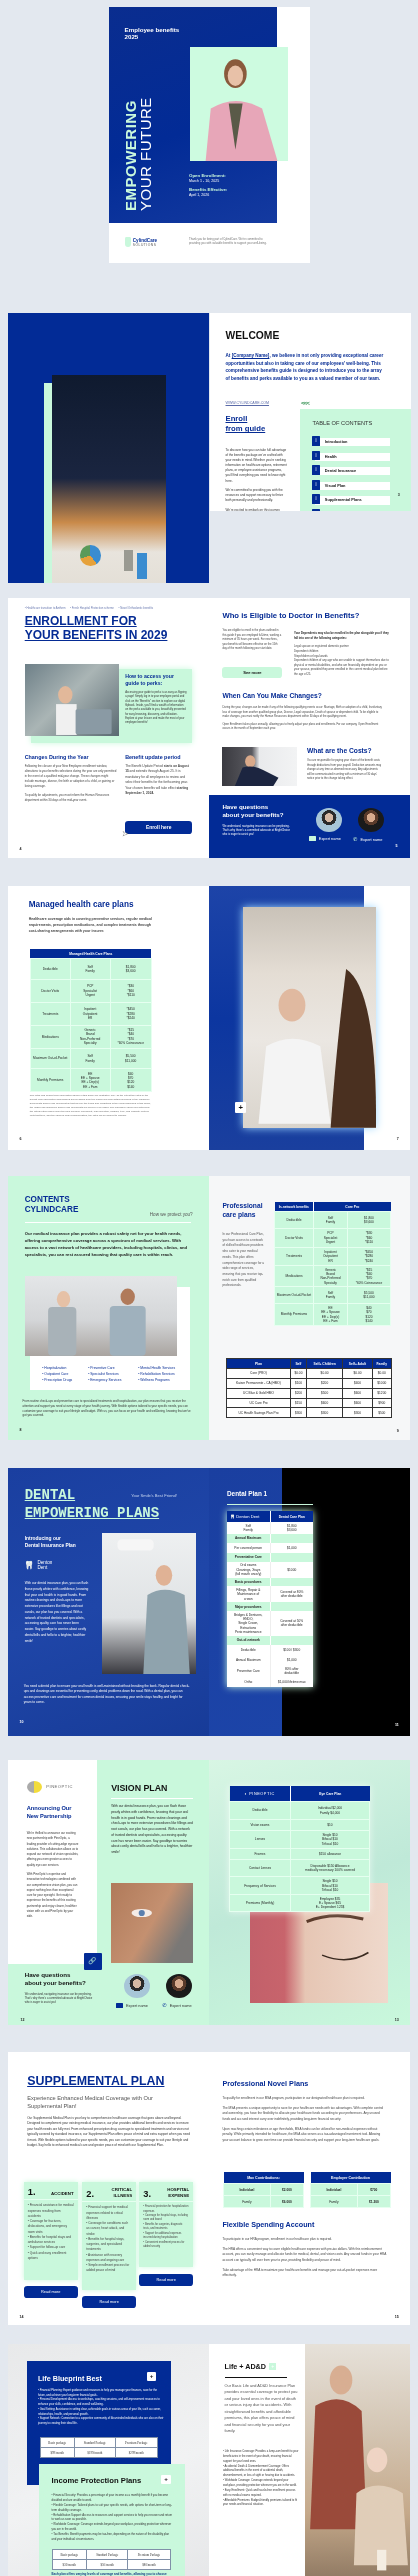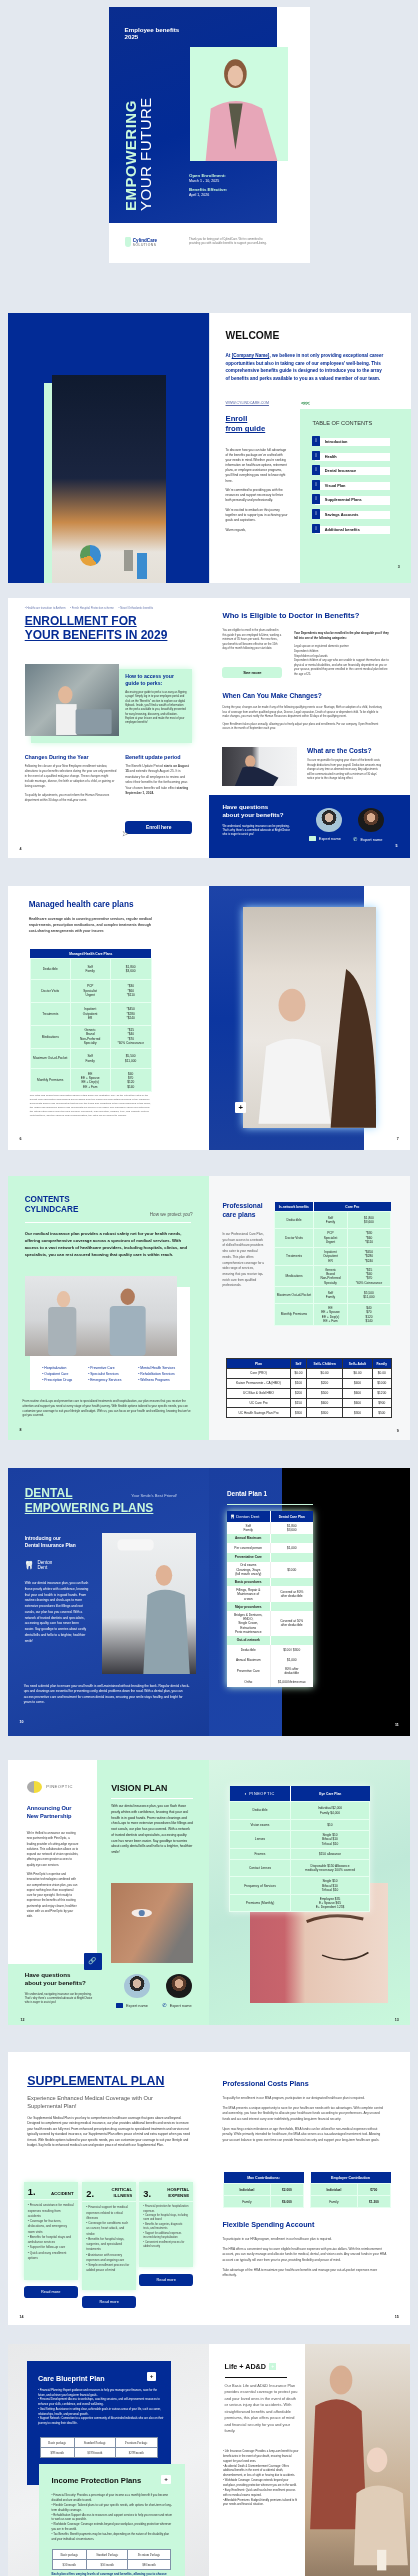--- a/index.html
+++ b/index.html
@@ -56,21 +56,21 @@
 </div>
 
 <div class="page" style="left:8.2px;top:313px;width:201px;height:270px;background:#022b96;">
   <div class="abs" style="left:36px;top:70px;width:115px;height:295px;background:#c9f8dc;max-height:295px;"></div>
   <div class="img" style="left:44px;top:62px;width:114px;height:295px;max-height:295px;background:linear-gradient(180deg,#0f1a2f 0%,#1a2540 35%,#c98a4a 50%,#e8e4dd 60%,#d8d2c6 100%);">
     <div class="abs" style="left:28px;top:170px;width:20.6px;height:20.6px;border-radius:50%;background:conic-gradient(#3a8cd0 0 40%,#e6a13a 40% 70%,#5a9a5a 70%);"></div>
     <div class="abs" style="left:72px;top:175px;width:9.3px;height:20.6px;background:#9a9a92;"></div>
     <div class="abs" style="left:85px;top:178px;width:10.3px;height:26px;background:#3a8cd0;"></div>
   </div>
 </div>
-<div class="page" style="left:210px;top:313px;width:201px;height:270px;background:#fff;">
+<div class="page" style="left:210px;top:313px;width:201px;height:198px;background:#fff;">
   <div class="abs" style="left:15.5px;top:17px;font-size:10.3px;font-weight:bold;color:#111;">WELCOME</div>
   <div class="abs" style="left:15.5px;top:39px;width:161px;font-size:4.6px;line-height:1.65;color:#052b94;font-weight:bold;">
     <span>At </span><span class="u">[Company Name]</span><span>, we believe in not only providing exceptional career opportunities but also in taking care of our employees' well-being. This comprehensive benefits guide is designed to introduce you to the array of benefits and perks available to you as a valued member of our team.</span>
   </div>
   <a class="abs u" style="left:15.5px;top:88px;font-size:3.6px;color:#5a6aa8;">WWW.CYLINDCARE.COM</a>
   <div class="abs" style="left:91px;top:86px;font-size:6.2px;font-weight:bold;color:#2a8c4a;letter-spacing:-1px;">&lt;&lt;&lt;</div>
   <div class="abs" style="left:15.5px;top:101px;font-size:7.7px;font-weight:bold;color:#052b94;line-height:1.35;">
     <div class="u">Enroll</div>
     <div class="u">from guide</div>
   </div>
@@ -385,21 +385,21 @@
           <td class="tcell" style="border:0.5px solid #333;height:9.8px;">$300</td>
           <td class="tcell" style="border:0.5px solid #333;height:9.8px;">$300</td>
           <td class="tcell" style="border:0.5px solid #333;height:9.8px;">$500</td>
         </tr>
       </tbody>
   </table>
   <div class="pnum" style="right:11.3px;top:253px;">9</div>
 </div>
 
 <div class="page" style="left:8.2px;top:1468px;width:201px;height:268px;background:linear-gradient(160deg,#1a3fa0,#1f46a8 50%,#173b98);">
-  <div class="abs" style="left:16.5px;top:17.5px;font-size:12px;font-weight:bold;color:#c9f8dc;line-height:1.3;">
+  <div class="abs" style="left:16.5px;top:17.5px;font-size:14px;font-weight:bold;color:#c9f8dc;line-height:1.3;font-family:Liberation Mono, monospace;">
     <div class="u">DENTAL</div>
     <div class="u">EMPOWERING PLANS</div>
   </div>
   <div class="abs" style="left:123px;top:25px;font-size:4.1px;color:#c8d6f0;">Your Smile's Best Friend!</div>
   <div class="abs" style="left:16.5px;top:67px;color:#fff;font-size:4.9px;font-weight:bold;line-height:1.5;">
     <div>Introducing our</div>
     <div>Dental Insurance Plan</div>
   </div>
   <div class="abs" style="left:16.5px;top:92px;display:flex;align-items:center;gap:2.6px;color:#fff;">
     <span style="font-size:8.2px;">🦷</span>
@@ -628,21 +628,21 @@
           <div>• <span>Support for additional expenses incurred during hospitalization</span></div>
           <div>• <span>Convenient enrollment process for added security</span></div>
         </div>
   </div>
   <div class="btn" style="left:131px;top:222px;width:54px;height:12.4px;line-height:12.4px;font-size:3.9px;font-weight:normal;">Read more</div>
     </div>
   <div class="pnum" style="left:11.3px;top:263px;">14</div>
 </div>
 
 <div class="page" style="left:209px;top:2052px;width:201px;height:273px;background:#fff;">
-  <div class="abs" style="left:13.4px;top:27px;font-size:7.2px;font-weight:bold;color:#052b94;">Professional Costs Plans</div>
+  <div class="abs" style="left:13.4px;top:27px;font-size:7.2px;font-weight:bold;color:#052b94;">Professional Novel Plans</div>
   <div class="abs" style="left:13.4px;top:44px;width:162px;font-size:3.1px;line-height:1.75;color:#444;">
     <p>To qualify for enrollment in our MSA program, participation in our designated healthcare plan is required.</p>
     <p style="margin-top:4.6px;">The MSA presents a unique opportunity to save for your healthcare needs with tax advantages. With complete control and ownership, you have the flexibility to allocate your healthcare funds according to your preferences. Any unused funds and accrued interest carry over indefinitely, providing long-term financial security.</p>
     <p style="margin-top:4.6px;">Upon reaching certain milestones or age thresholds, MSA funds can be utilized for non-medical expenses without penalty. While primarily intended for healthcare, the MSA also serves as a tax-advantaged investment tool. Allowing your account balance to grow over time can provide financial security and support your long-term healthcare goals.</p>
   </div>
   <table class="abs" style="left:14px;top:120px;width:81px;">
     <thead>
         <tr>
           <th colspan="2" class="theadc" style="padding:3.6px 1px;font-size:3.6px;">Max Contributions:</th>
         </tr>
@@ -679,21 +679,21 @@
   <div class="abs" style="left:13.4px;top:185px;width:165px;font-size:3.1px;line-height:1.75;color:#444;">
     <p>To participate in our HRA program, enrollment in our healthcare plan is required.</p>
     <p style="margin-top:4.6px;">The HRA offers a convenient way to cover eligible healthcare expenses with pre-tax dollars. With this reimbursement account, you can easily manage and allocate funds for medical, dental, and vision costs. Any unused funds in your HRA account can typically roll over from year to year, providing flexibility and peace of mind.</p>
     <p style="margin-top:4.6px;">Take advantage of the HRA to maximize your healthcare benefits and manage your out-of-pocket expenses more effectively.</p>
   </div>
   <div class="pnum" style="right:11.3px;top:263px;">15</div>
 </div>
 
 <div class="page" style="left:8.2px;top:2344px;width:201px;height:282px;background:linear-gradient(160deg,#e8e9ea,#f1f2f3 50%,#e2e3e5);">
   <div class="abs bgnavy" style="left:18.5px;top:17px;width:144px;height:124px;">
-    <div style="position:absolute;left:11.3px;top:13px;color:#fff;font-size:7.2px;font-weight:bold;">Care Blueprint Plan</div>
+    <div style="position:absolute;left:11.3px;top:13px;color:#fff;font-size:7.2px;font-weight:bold;">Life Blueprint Best</div>
     <div class="plus" style="left:120px;top:11.3px;width:9.8px;height:8.8px;line-height:8.8px;background:#fff;color:#111;font-size:6.2px;">+</div>
     <div id="blueprint-bullets" style="position:absolute;left:11.3px;top:28px;width:126px;color:#fff;font-size:2.7px;line-height:1.75;">
         <div>• <span>Financial Planning: Expert guidance and resources to help you manage your finances, save for the future, and achieve your long-term financial goals.</span></div>
         <div>• <span>Personal Development: Access to workshops, coaching sessions, and self-improvement resources to enhance your skills, confidence, and overall well-being.</span></div>
         <div>• <span>Goal Setting: Assistance in setting clear, achievable goals in various areas of your life, such as career, relationships, health, and personal growth.</span></div>
         <div>• <span>Support Network: Connection to a supportive community of like-minded individuals who are also on their journey to creating their ideal life.</span></div>
       </div>
     <table style="position:absolute;left:13px;top:76px;width:118px;background:#fff;font-family:'Liberation Serif',serif;font-size:3.1px;">
       <tbody>
           <tr id="bp-pkgs">

